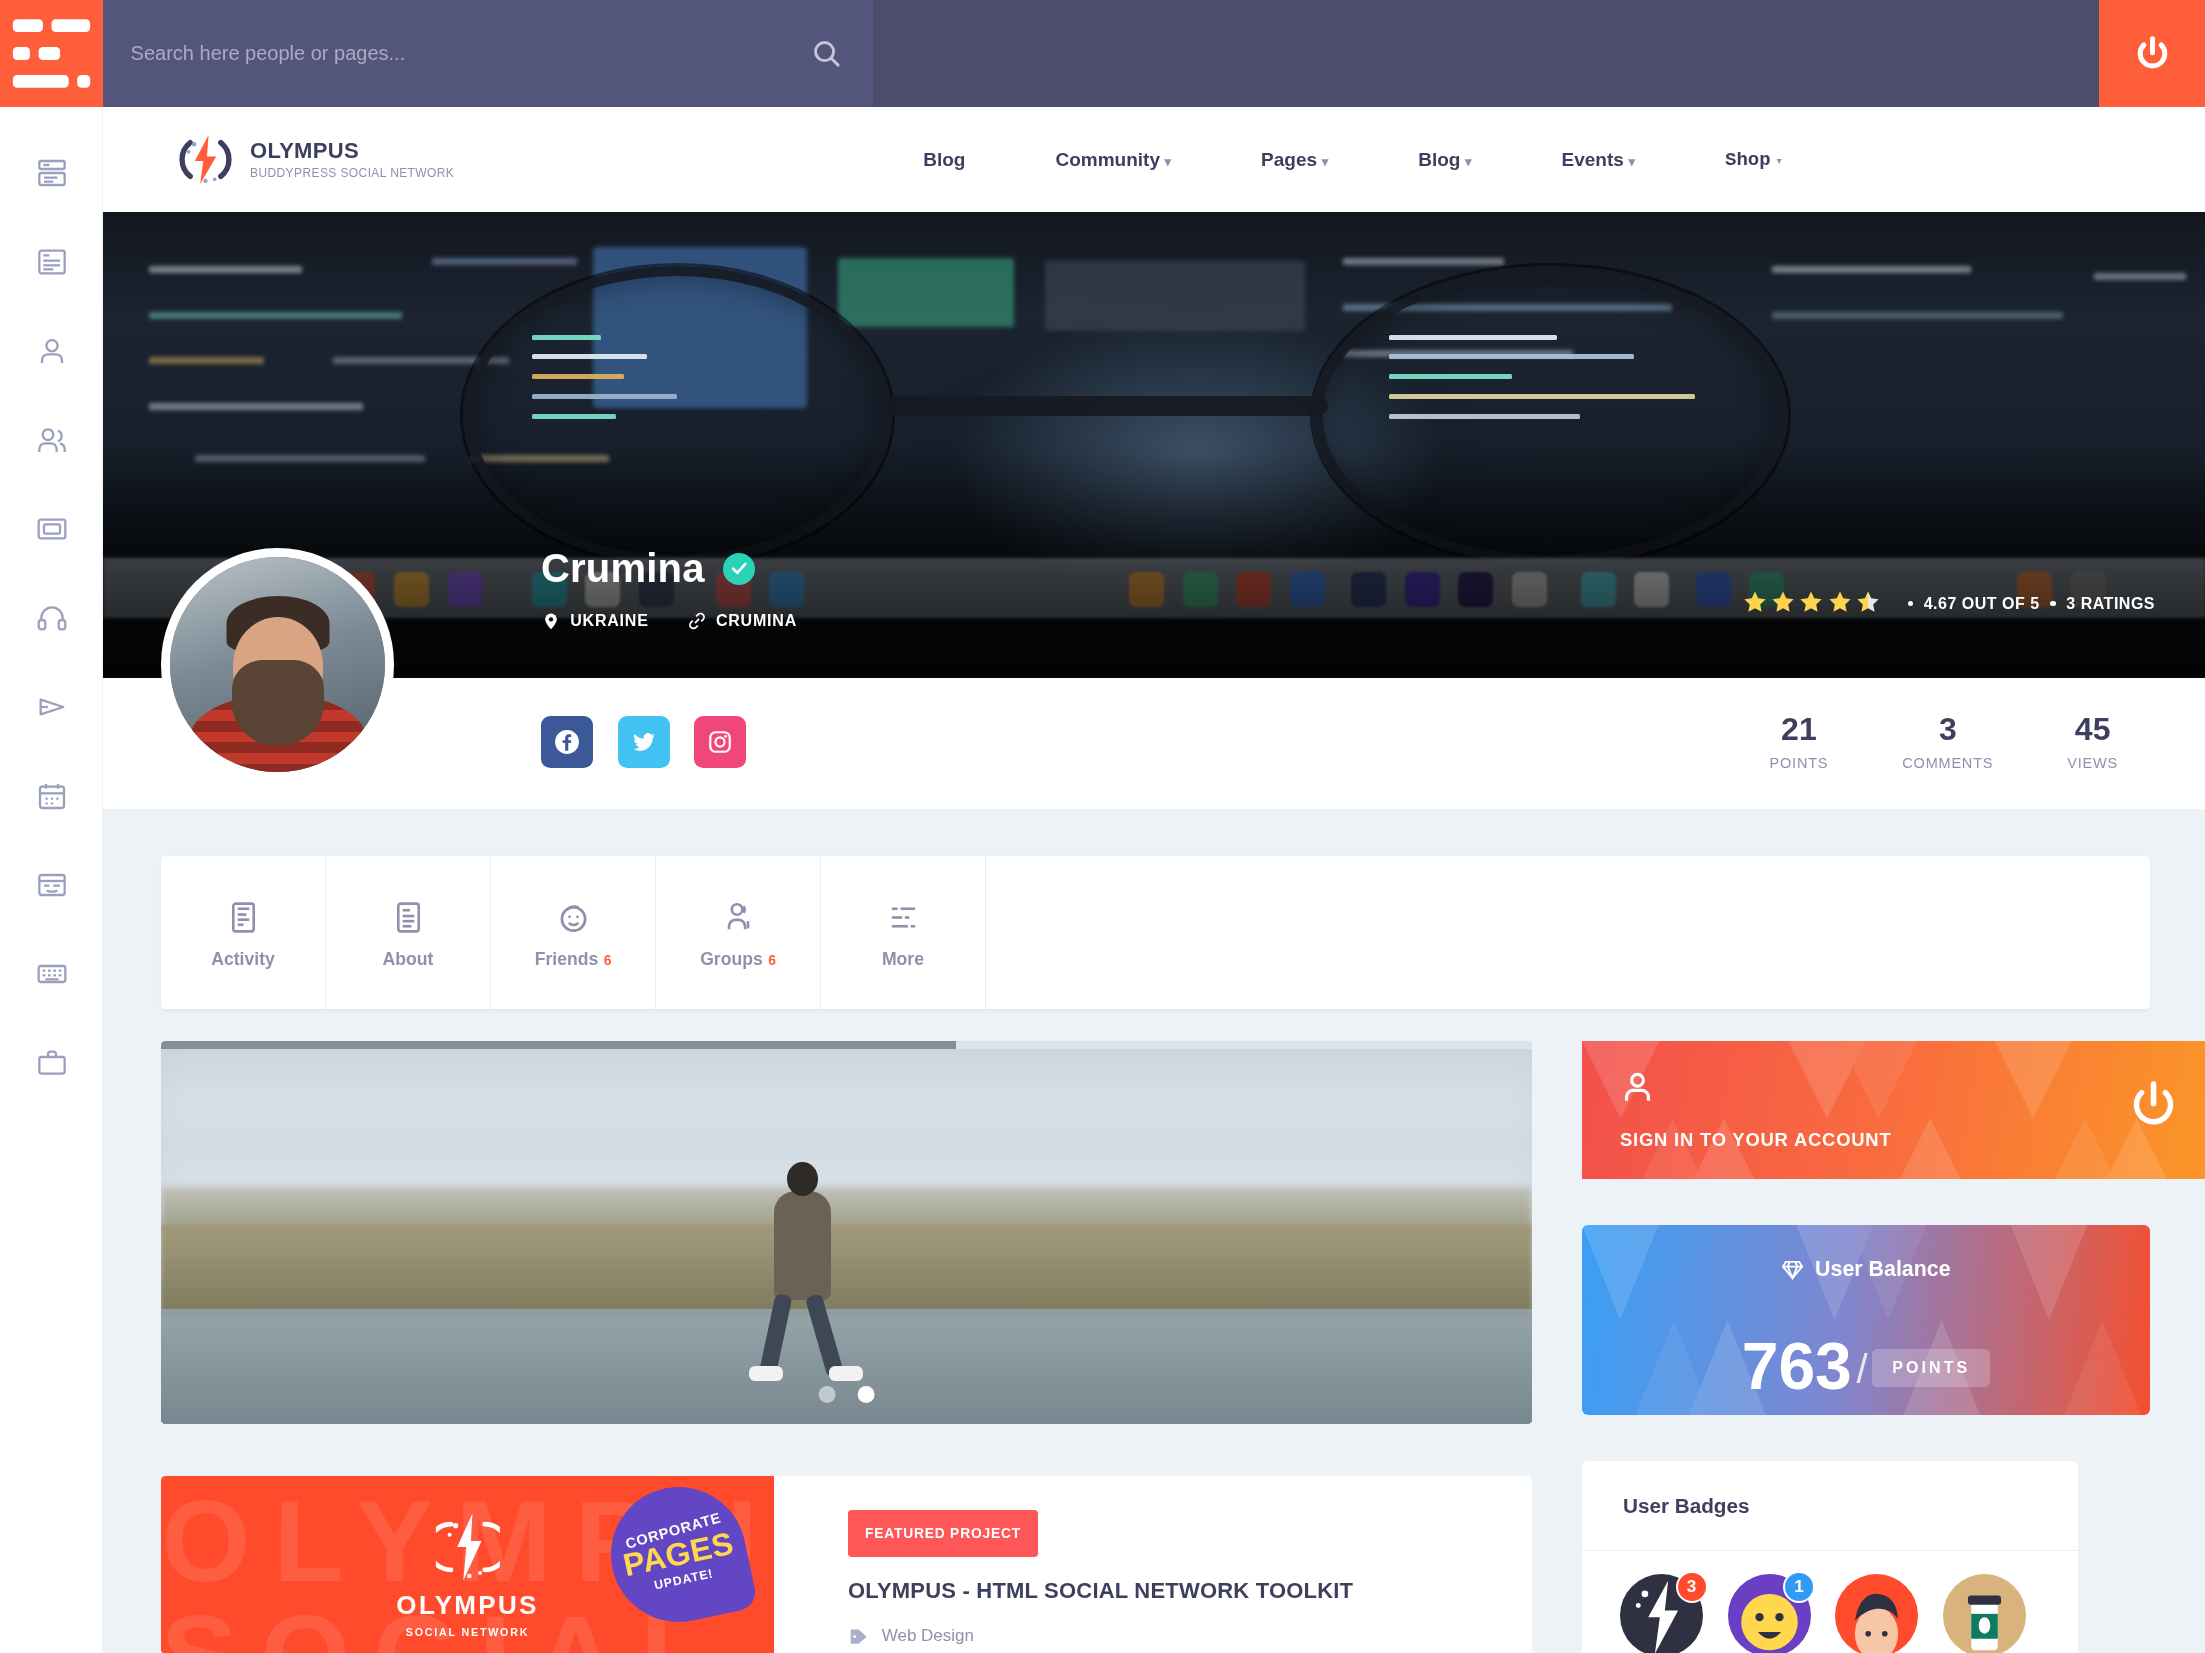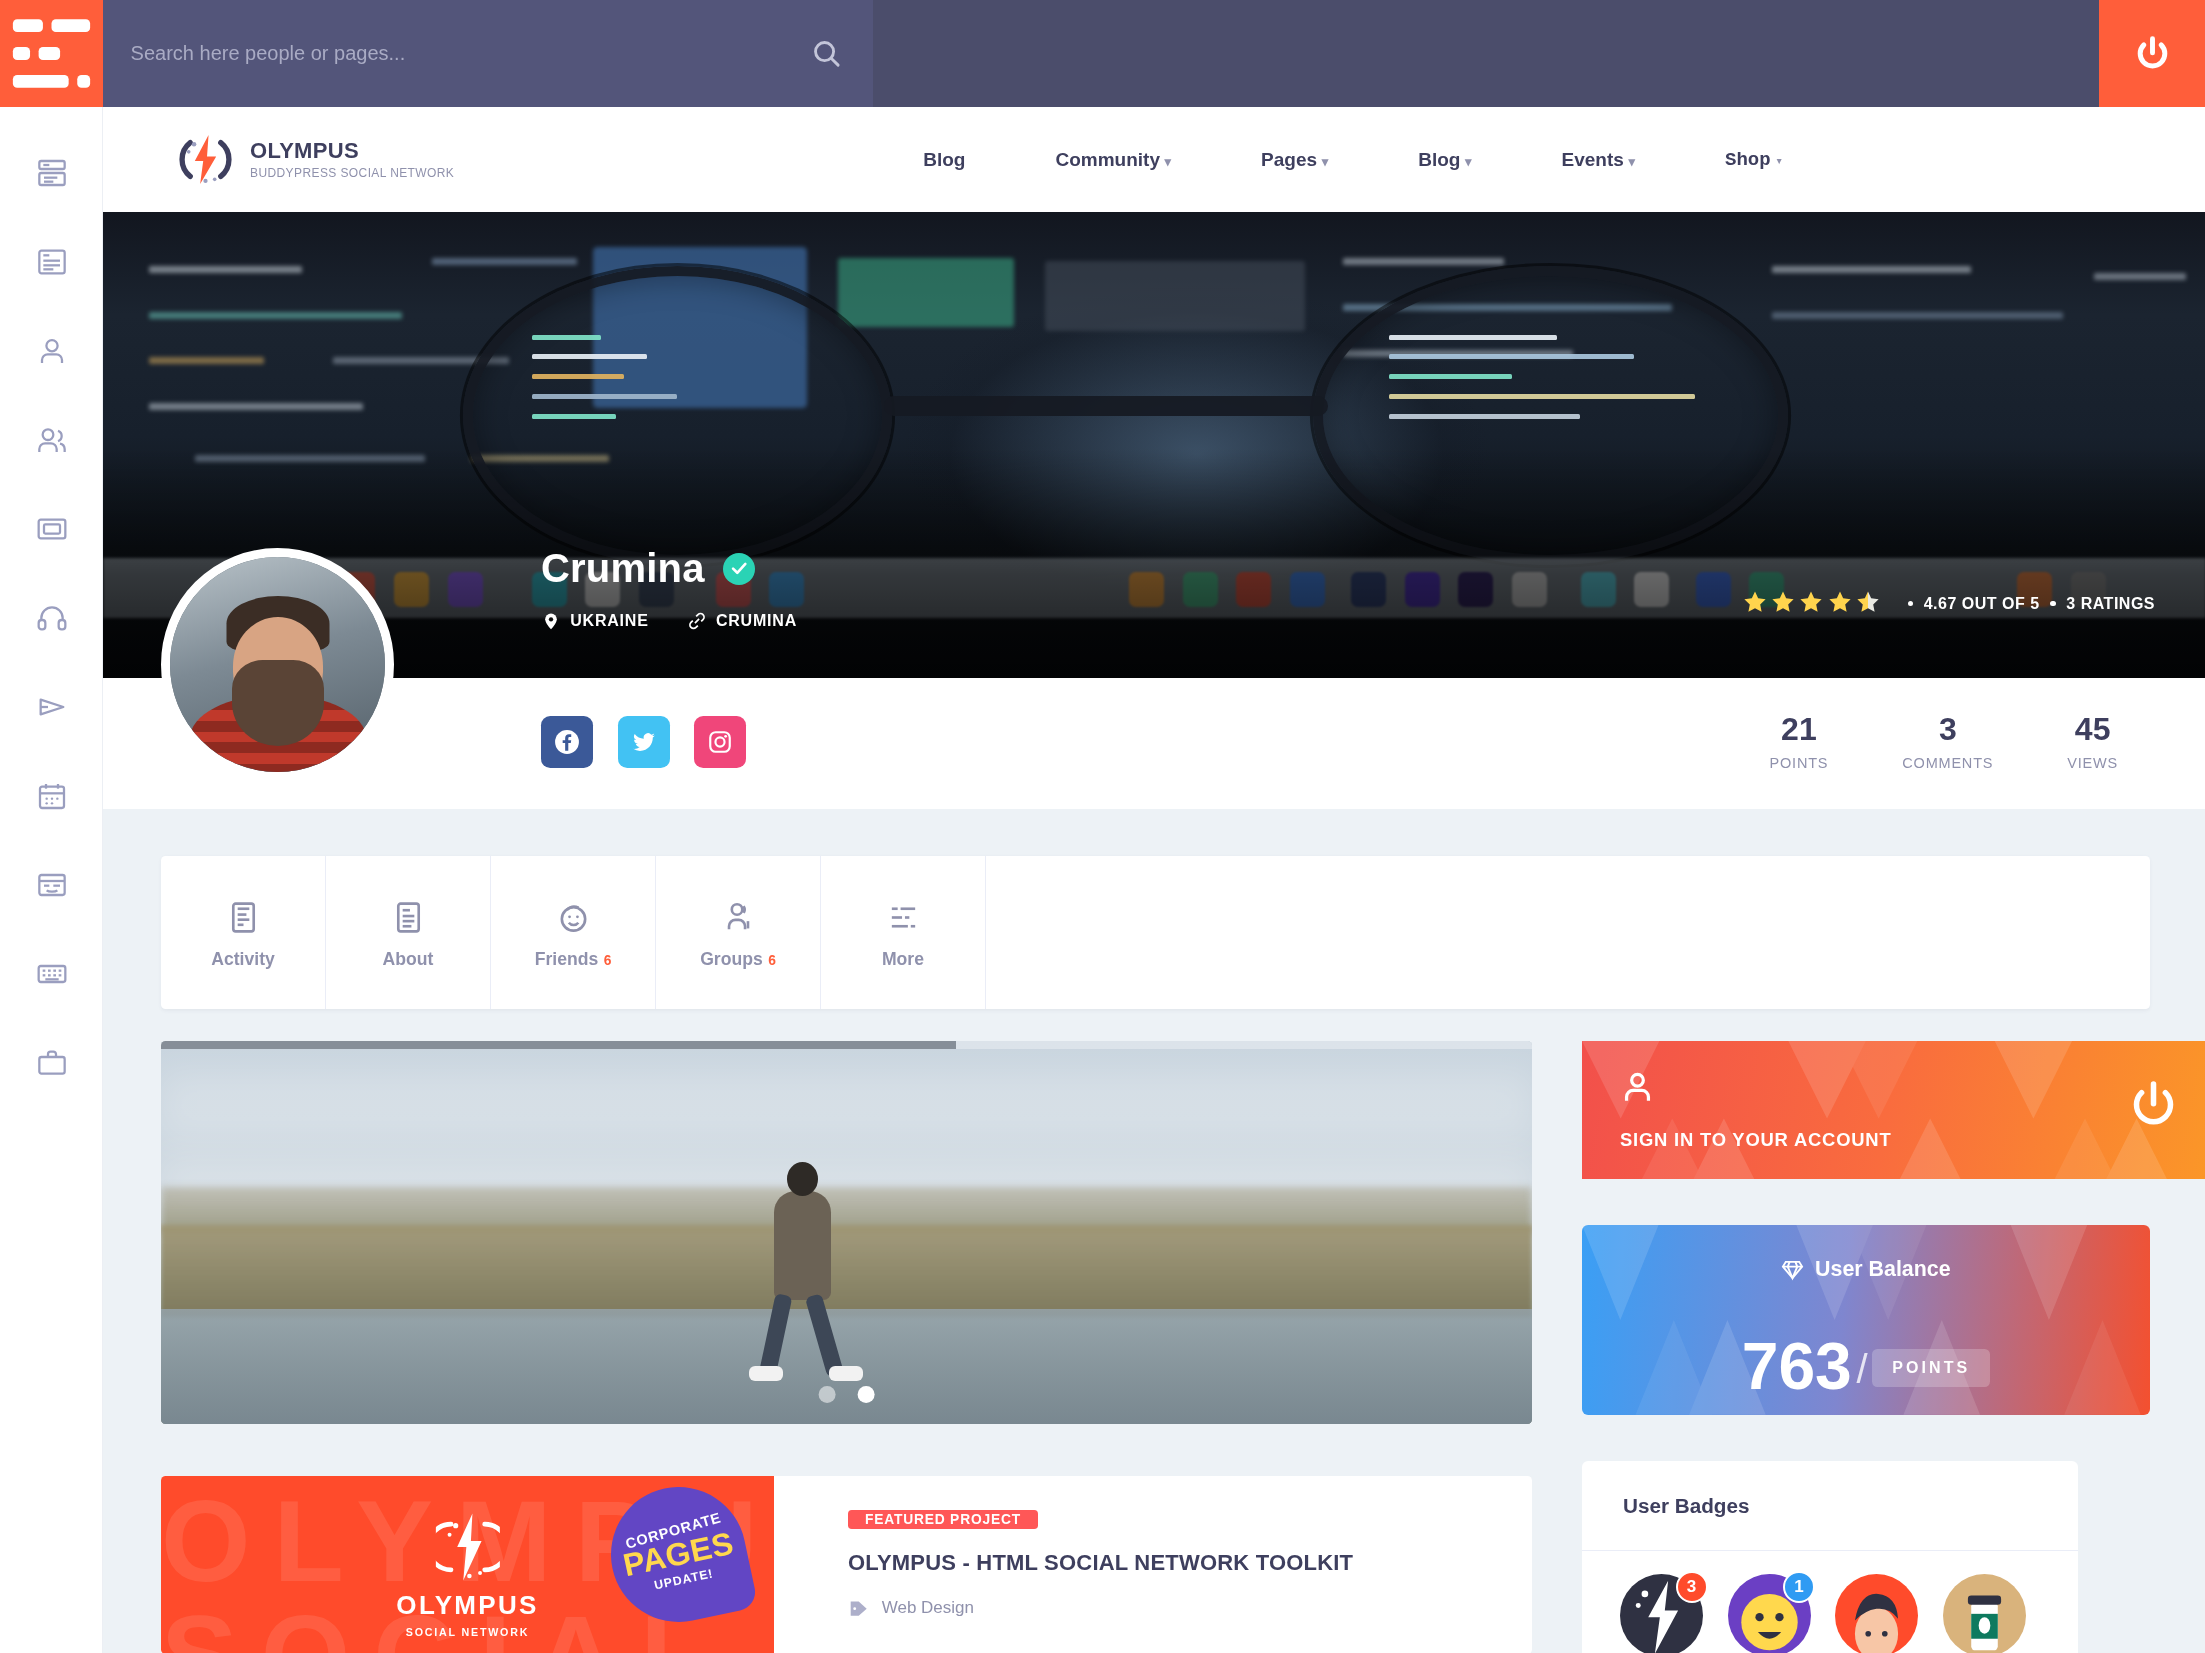--- a/index.html
+++ b/index.html
@@ -271,21 +271,21 @@
     transform: rotate(-12deg);
     display: flex; flex-direction: column; align-items: center; justify-content: center;
   }
   #badge-corp .b1 { font-size: 14.5px; font-weight: bold; color: #fff; letter-spacing: 0.8px; transform: rotate(-4deg); }
   #badge-corp .b2 { font-size: 32px; font-weight: bold; color: #ffd84d; letter-spacing: 0.4px; line-height: 1.05; }
   #badge-corp .b3 { font-size: 12.3px; font-weight: bold; color: #fff; letter-spacing: 0.9px; margin-top: 1.5px; }
   #feat-body { flex: 1; padding: 34px 0 0 74px; }
   #feat-tag {
     display: inline-block; background: #ff5757; color: #fff;
     font-size: 13.8px; font-weight: bold; letter-spacing: 0.8px;
-    padding: 2px 17px; border-radius: 3.8px;
+    padding: 16px 17px; border-radius: 3.8px;
   }
   #feat-title { font-size: 22px; font-weight: bold; color: #3e3f5e; margin-top: 21.4px; letter-spacing: 0.2px; }
   #feat-cat { display: flex; align-items: center; margin-top: 21.4px; }
   #feat-cat svg { width: 21.4px; height: 21.4px; fill: #adafca; margin-right: 12.3px; }
   #feat-cat span { font-size: 17px; color: #8f91ac; }
 
   
   #signin {
     position: absolute; left: 1582px; top: 1041px;
     width: 638px; height: 138px; border-radius: 0;

